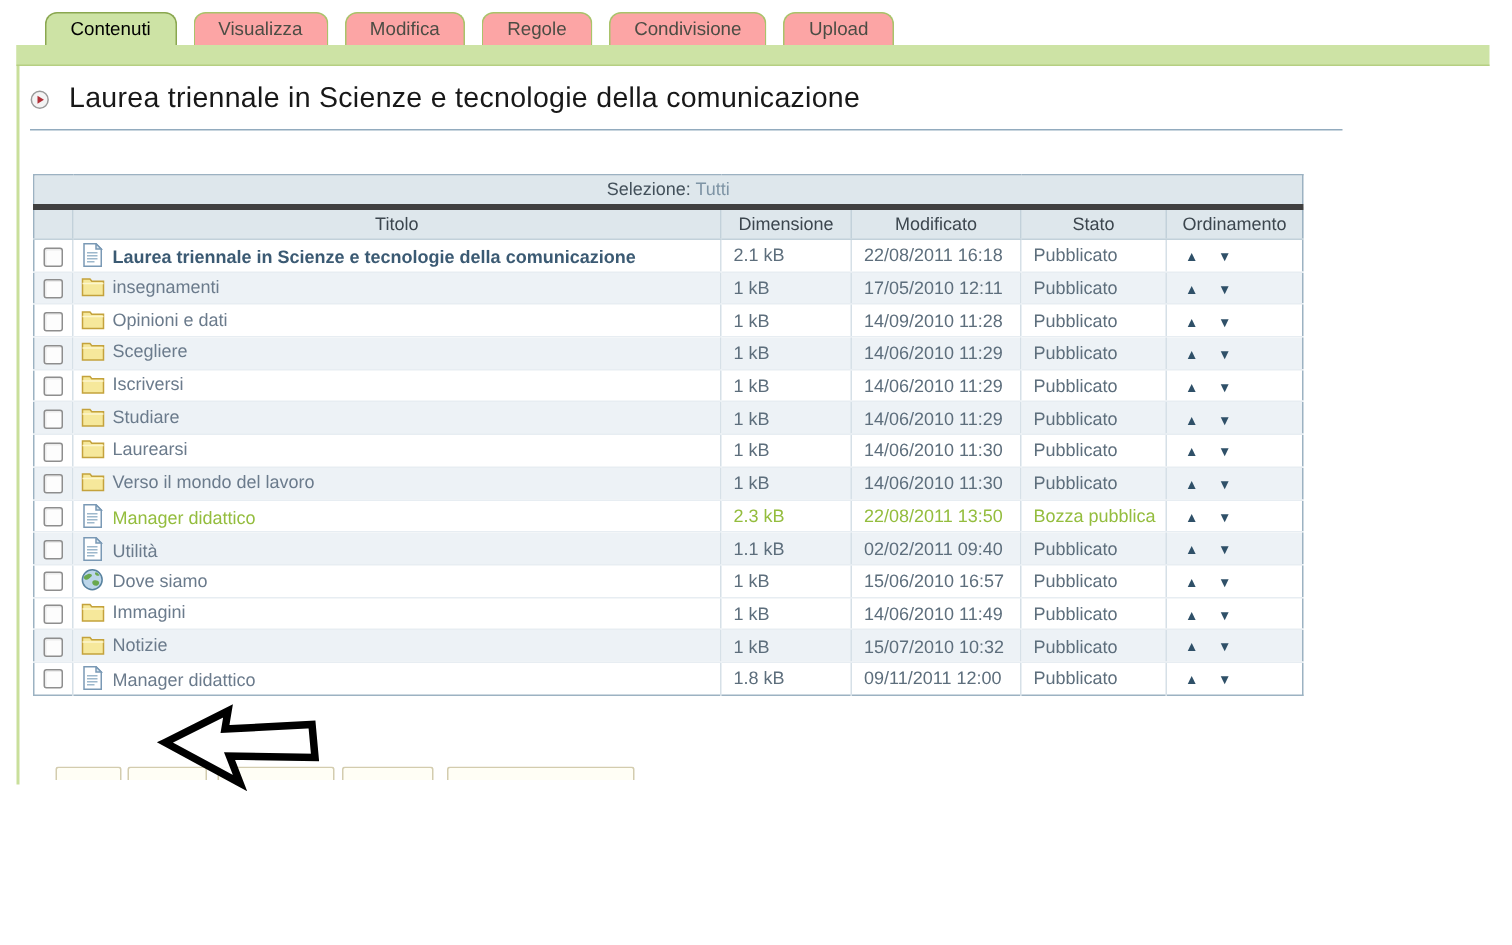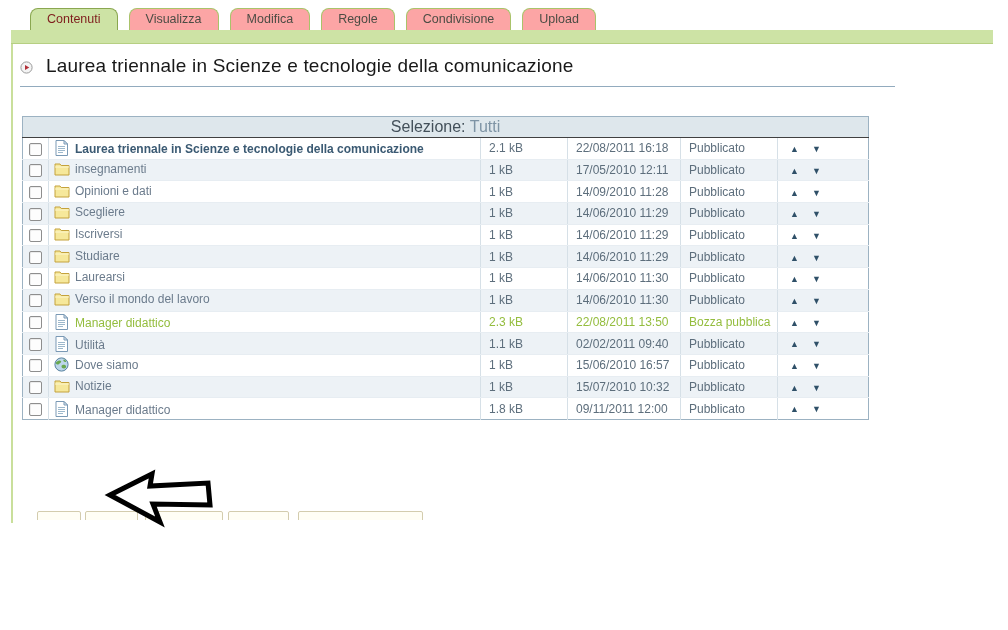--- a/index.html
+++ b/index.html
@@ -9,42 +9,42 @@
     font-family:"Liberation Sans", sans-serif; overflow:hidden;
   }
 
   
   .tab-bar { position:absolute; left:30px; top:8px; display:flex; gap:11px; z-index:3; }
   .tab {
     height:22px; line-height:20px; padding:0 16px; background:#fca5a5;
     border:1px solid #a9c36a; border-bottom:none; border-radius:8px 8px 0 0;
     color:#4c4c44; font-size:12.5px; cursor:pointer; white-space:nowrap;
   }
-  .tab.active { background:#cde3a5; border-color:#8aa750; color:#7f1d1d; }
+  .tab.active { background:#cde3a5; border-color:#8aa750; color:#000000; }
 
   .green-bar { position:absolute; left:11px; top:30px; width:982px; height:14px;
     background:#cde3a5; border-bottom:1px solid #b6cf82; z-index:2; }
   .left-edge { position:absolute; left:11px; top:30px; width:2px; height:493px;
     background:#c9df9b; }
 
   
   .title-wrap { position:absolute; left:20px; top:55px; width:875px;
     border-bottom:1px solid #92abbe; padding-bottom:9px;
     display:flex; align-items:center; gap:8px; }
   .page-title { font-size:19px; font-weight:400; margin:0; color:#181818; letter-spacing:0.2px; }
 
   
   table.listing { position:absolute; left:22px; top:116px; width:846px;
     border:1px solid #9cb2c2; border-collapse:collapse; background:#fff;
     font-size:12px; color:#5d6e7c; table-layout:fixed; }
   .col-cb { width:26px; } .col-title { width:432px; } .col-size { width:87px; }
   .col-mod { width:113px; } .col-state { width:97px; } .col-ord { width:91px; }
 
   tr.sel-row td { background:#dee7ec; text-align:center; height:21px;
-    border-bottom:1px solid #404040; color:#43505a; font-size:16px; }
+    border-bottom:4px solid #404040; color:#43505a; font-size:12px; }
   .sel-link { color:#7e94a5; text-decoration:none; cursor:pointer; }
 
   th { background:#dee7ec; font-weight:400; height:22px; text-align:center;
     border-bottom:1px solid #c2d1da; border-left:1px solid #c2d1da;
     color:#3c464e; font-size:12px; }
   th:first-child { border-left:none; }
 
   td { height:21.7px; border-left:1px solid #d6e0e7; border-bottom:1px solid #e7edf2;
     padding:0 0 0 8px; overflow:hidden; white-space:nowrap; }
   td:first-child { border-left:none; padding:0; text-align:center; }
@@ -109,20 +109,28 @@
       <col class="col-state">
       <col class="col-ord">
   </colgroup>
   <thead>
     <tr class="sel-row">
       <td colspan="6">
         <span>Selezione:</span>
         <a class="sel-link">Tutti</a>
       </td>
     </tr>
+    <tr>
+      <th></th>
+      <th>Titolo</th>
+      <th>Dimensione</th>
+      <th>Modificato</th>
+      <th>Stato</th>
+      <th>Ordinamento</th>
+    </tr>
   </thead>
   <tbody>
       <tr class="item-row odd">
         <td><span class="checkbox"></span></td>
         <td class="title-cell"><span class="icon"><svg width="15" height="16" viewBox="0 0 15 16">
               <path d="M2 .5h8l3.5 3.5v11.5H2z" fill="#fff" stroke="#7a99b5"></path>
               <path d="M10 .5v3.5h3.5z" fill="#dce9f3" stroke="#7a99b5"></path>
               <path d="M4 6.5h7M4 8.5h7M4 10.5h7M4 12.5h5" stroke="#9db8cc"></path>
             </svg></span><a class="item bold">Laurea triennale in Scienze e tecnologie della comunicazione</a></td>
         <td>2.1 kB</td>
@@ -235,20 +243,31 @@
         <td><span class="checkbox"></span></td>
         <td class="title-cell"><span class="icon"><svg width="15" height="15" viewBox="0 0 15 15">
               <circle cx="7.5" cy="7.5" r="6.6" fill="#bcd6ea" stroke="#58829f"></circle>
               <path d="M3 4.5c1.5-1 3-1.5 4-.5s-1 2-2 3-2.5.5-3-.5.5-1.5 1-2z M8.5 8c1.5-.5 3 0 3.5 1s-.5 2.5-2 2.5-2.5-1-2.5-2 .5-1.3 1-1.5z M10 2.5c1 .3 2 1.2 2.3 2.2-.8.3-2 .3-2.6-.5s-.5-1.5.3-1.7z" fill="#69a84f"></path>
             </svg></span><a class="item">Dove siamo</a></td>
         <td>1 kB</td>
         <td>15/06/2010 16:57</td>
         <td>Pubblicato</td>
         <td class="ord-cell"><span class="sort-btn">▲</span><span class="sort-btn">▼</span></td>
       </tr>
+      <tr class="item-row odd">
+        <td><span class="checkbox"></span></td>
+        <td class="title-cell"><span class="icon"><svg width="16" height="14" viewBox="0 0 16 14">
+              <path d="M1 3.5V2h5l1.2 1.5H15v9.5H1z" fill="#f6e89b" stroke="#c4a23c"></path>
+              <path d="M1 5h14" stroke="#fdf6cd"></path>
+            </svg></span><a class="item">Immagini</a></td>
+        <td>1 kB</td>
+        <td>14/06/2010 11:49</td>
+        <td>Pubblicato</td>
+        <td class="ord-cell"><span class="sort-btn">▲</span><span class="sort-btn">▼</span></td>
+      </tr>
       <tr class="item-row even">
         <td><span class="checkbox"></span></td>
         <td class="title-cell"><span class="icon"><svg width="16" height="14" viewBox="0 0 16 14">
               <path d="M1 3.5V2h5l1.2 1.5H15v9.5H1z" fill="#f6e89b" stroke="#c4a23c"></path>
               <path d="M1 5h14" stroke="#fdf6cd"></path>
             </svg></span><a class="item">Notizie</a></td>
         <td>1 kB</td>
         <td>15/07/2010 10:32</td>
         <td>Pubblicato</td>
         <td class="ord-cell"><span class="sort-btn">▲</span><span class="sort-btn">▼</span></td>

